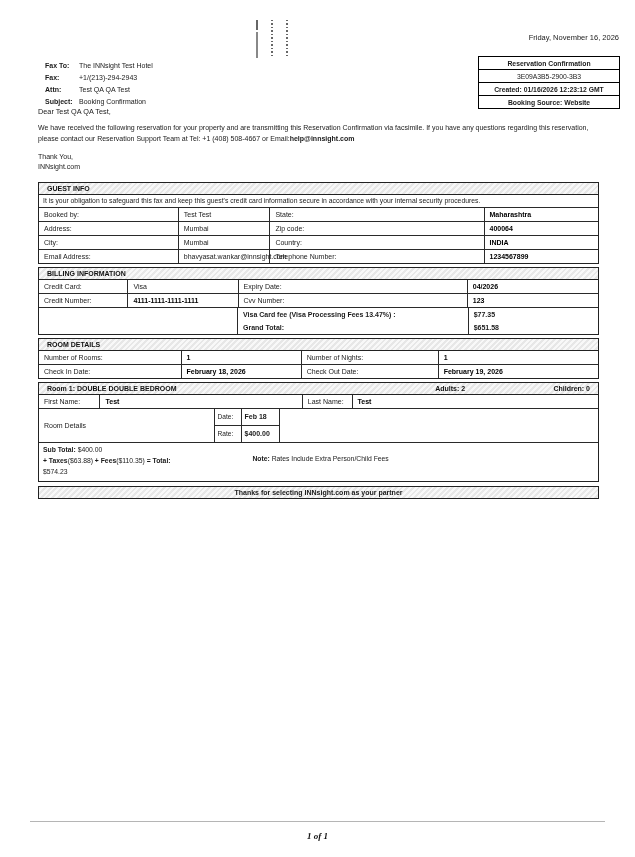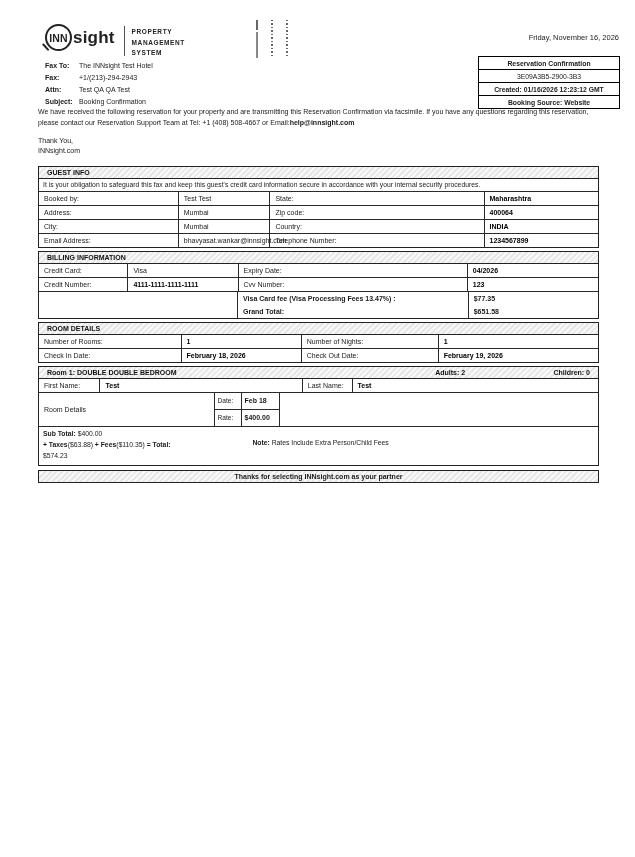--- a/index.html
+++ b/index.html
@@ -82,34 +82,20 @@
   }
   
   .page-bottom { position:absolute; left:30px; right:30px; bottom:14px; border-top:1px solid #b5b5b5; text-align:center; padding-top:3px; }
   .page-num { font-family:"Liberation Serif", serif; font-style:italic; font-weight:bold; font-size:9px; color:#111; }
 </style>
 </head>
 <body>
 
 <div class="page">
 
-  <div class="logo">
-    <div class="logo-word">
-      <span class="logo-circle">
-        <span>INN</span>
-      </span>
-      <span class="logo-sight">sight</span>
-    </div>
-    <div class="logo-divider"></div>
-    <div class="logo-tagline">
-      <div>PROPERTY</div>
-      <div>MANAGEMENT</div>
-      <div>SYSTEM</div>
-    </div>
-  </div>
 
   <div class="fax-marks">
     <div class="fax-mark solid"></div>
     <div class="fax-mark"></div>
     <div class="fax-mark"></div>
   </div>
 
   <div class="doc-date">Friday, November 16, 2026</div>
 
   <div class="res-box">
@@ -121,20 +107,21 @@
 
   <div class="fax-block">
     <div class="fax-line"><span class="fl">Fax To:</span><span>The INNsight Test Hotel</span></div>
     <div class="fax-line"><span class="fl">Fax:</span><span>+1/(213)-294-2943</span></div>
     <div class="fax-line"><span class="fl">Attn:</span><span>Test QA QA Test</span></div>
     <div class="fax-line"><span class="fl">Subject:</span><span>Booking Confirmation</span></div>
   </div>
 
   <div class="content">
 
+    <div class="salutation">Dear Test QA QA Test,</div>
 
     <div class="body-par"><span>We have received the following reservation for your property and are transmitting this Reservation Confirmation via facsimile. If you have any questions regarding this reservation, please contact our Reservation Support Team at Tel: +1 (408) 508-4667 or Email:</span><b>help@innsight.com</b></div>
 
     <div class="closing">
       <div>Thank You,</div>
       <div>INNsight.com</div>
     </div>
 
     <div class="section">
       <div class="sec-header">
@@ -251,14 +238,17 @@
         <div class="totals-note"><b>Note:</b><span> Rates Include Extra Person/Child Fees</span></div>
       </div>
     </div>
 
     <div class="thanks-bar">
         <span>Thanks for selecting INNsight.com as your partner</span>
       </div>
 
   </div>
 
+  <div class="page-bottom">
+    <span class="page-num">1 of 1</span>
+  </div>
 
 </div>
 
 </body></html>

